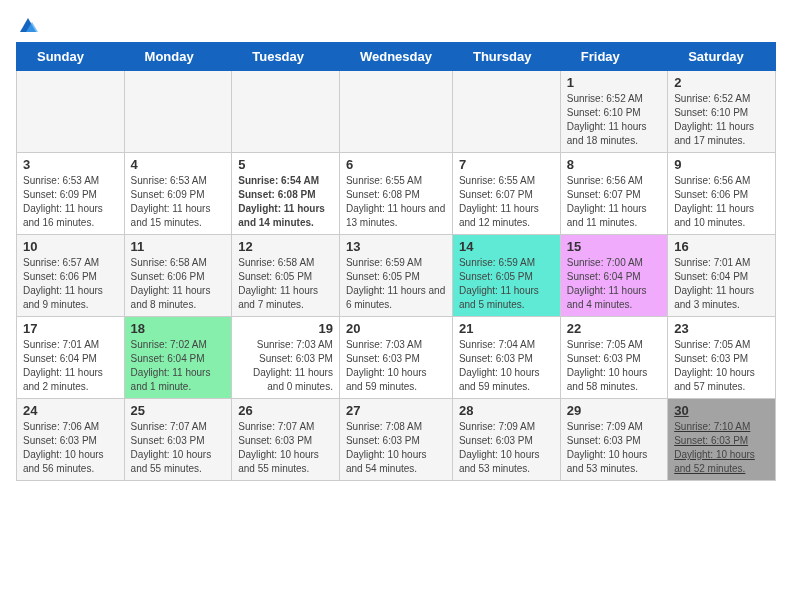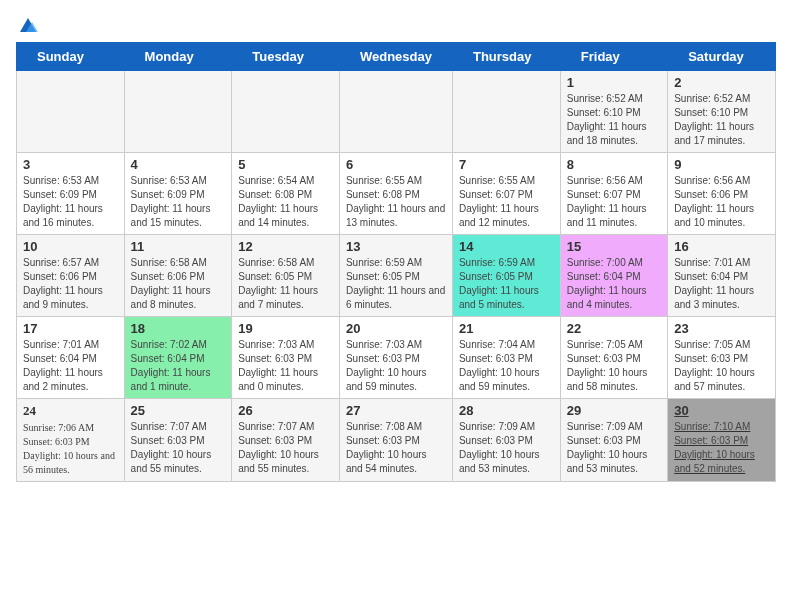--- a/index.html
+++ b/index.html
@@ -148,21 +148,21 @@
 Daylight: 11 hours and 16 minutes.</div>
         </td>
         <td style="background-color: rgb(255, 255, 255);">
           <span class="day-number">4</span>
           <div class="day-info" style="white-space: pre-line;">Sunrise: 6:53 AM
 Sunset: 6:09 PM
 Daylight: 11 hours and 15 minutes.</div>
         </td>
         <td style="background-color: rgb(255, 255, 255);">
           <span class="day-number">5</span>
-          <div class="day-info" style="white-space: pre-line;">Sunrise: 6:54 AM
+          <div class="day-info" style="white-space: pre-line; font-weight: bold;">Sunrise: 6:54 AM
 Sunset: 6:08 PM
 Daylight: 11 hours and 14 minutes.</div>
         </td>
         <td style="background-color: rgb(255, 255, 255);">
           <span class="day-number">6</span>
           <div class="day-info" style="white-space: pre-line;">Sunrise: 6:55 AM
 Sunset: 6:08 PM
 Daylight: 11 hours and 13 minutes.</div>
         </td>
         <td style="background-color: rgb(255, 255, 255);">
@@ -234,21 +234,21 @@
           <div class="day-info" style="white-space: pre-line;">Sunrise: 7:01 AM
 Sunset: 6:04 PM
 Daylight: 11 hours and 2 minutes.</div>
         </td>
         <td style="background-color: #86efac;">
           <span class="day-number">18</span>
           <div class="day-info" style="white-space: pre-line;">Sunrise: 7:02 AM
 Sunset: 6:04 PM
 Daylight: 11 hours and 1 minute.</div>
         </td>
-        <td style="background-color: rgb(255, 255, 255);">
+        <td style="background-color: rgb(255, 255, 255); text-align: right;">
           <span class="day-number">19</span>
           <div class="day-info" style="white-space: pre-line;">Sunrise: 7:03 AM
 Sunset: 6:03 PM
 Daylight: 11 hours and 0 minutes.</div>
         </td>
         <td style="background-color: rgb(255, 255, 255);">
           <span class="day-number">20</span>
           <div class="day-info" style="white-space: pre-line;">Sunrise: 7:03 AM
 Sunset: 6:03 PM
 Daylight: 10 hours and 59 minutes.</div>
@@ -266,21 +266,21 @@
 Daylight: 10 hours and 58 minutes.</div>
         </td>
         <td style="background-color: rgb(255, 255, 255);">
           <span class="day-number">23</span>
           <div class="day-info" style="white-space: pre-line;">Sunrise: 7:05 AM
 Sunset: 6:03 PM
 Daylight: 10 hours and 57 minutes.</div>
         </td>
       </tr>
       <tr>
-        <td style="background-color: rgb(245, 245, 245); font-family: Liberation Serif, serif;">
+        <td style="background-color: rgb(245, 245, 245);">
           <span class="day-number">24</span>
           <div class="day-info" style="white-space: pre-line;">Sunrise: 7:06 AM
 Sunset: 6:03 PM
 Daylight: 10 hours and 56 minutes.</div>
         </td>
         <td style="background-color: rgb(245, 245, 245);">
           <span class="day-number">25</span>
           <div class="day-info" style="white-space: pre-line;">Sunrise: 7:07 AM
 Sunset: 6:03 PM
 Daylight: 10 hours and 55 minutes.</div>

